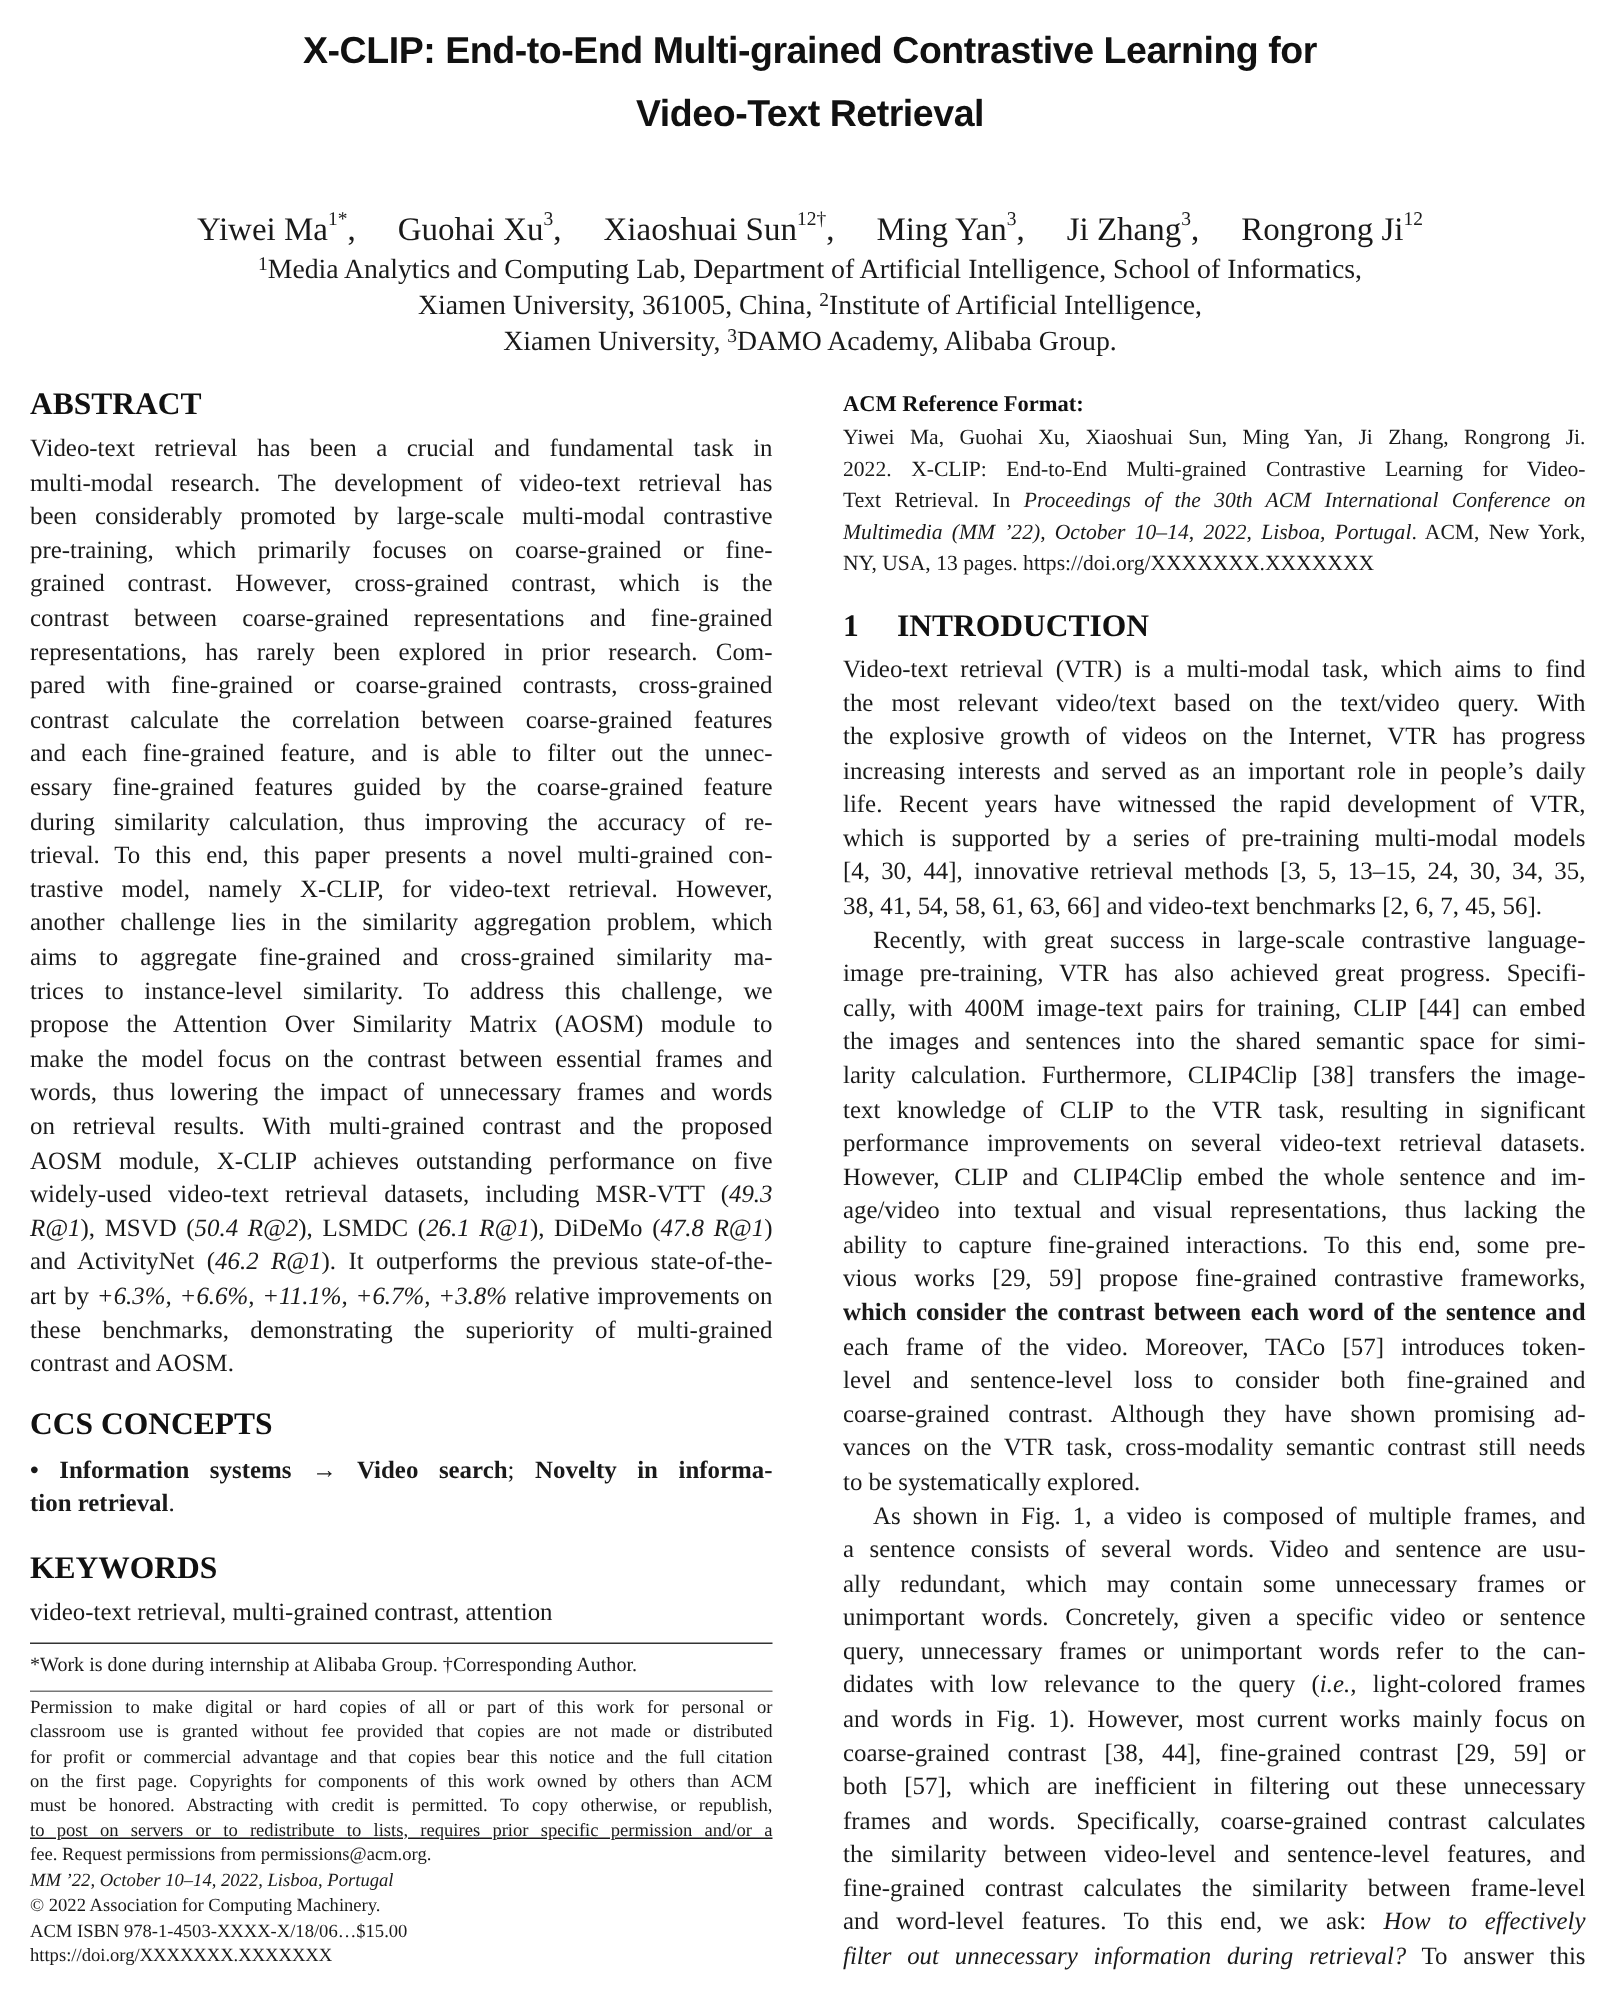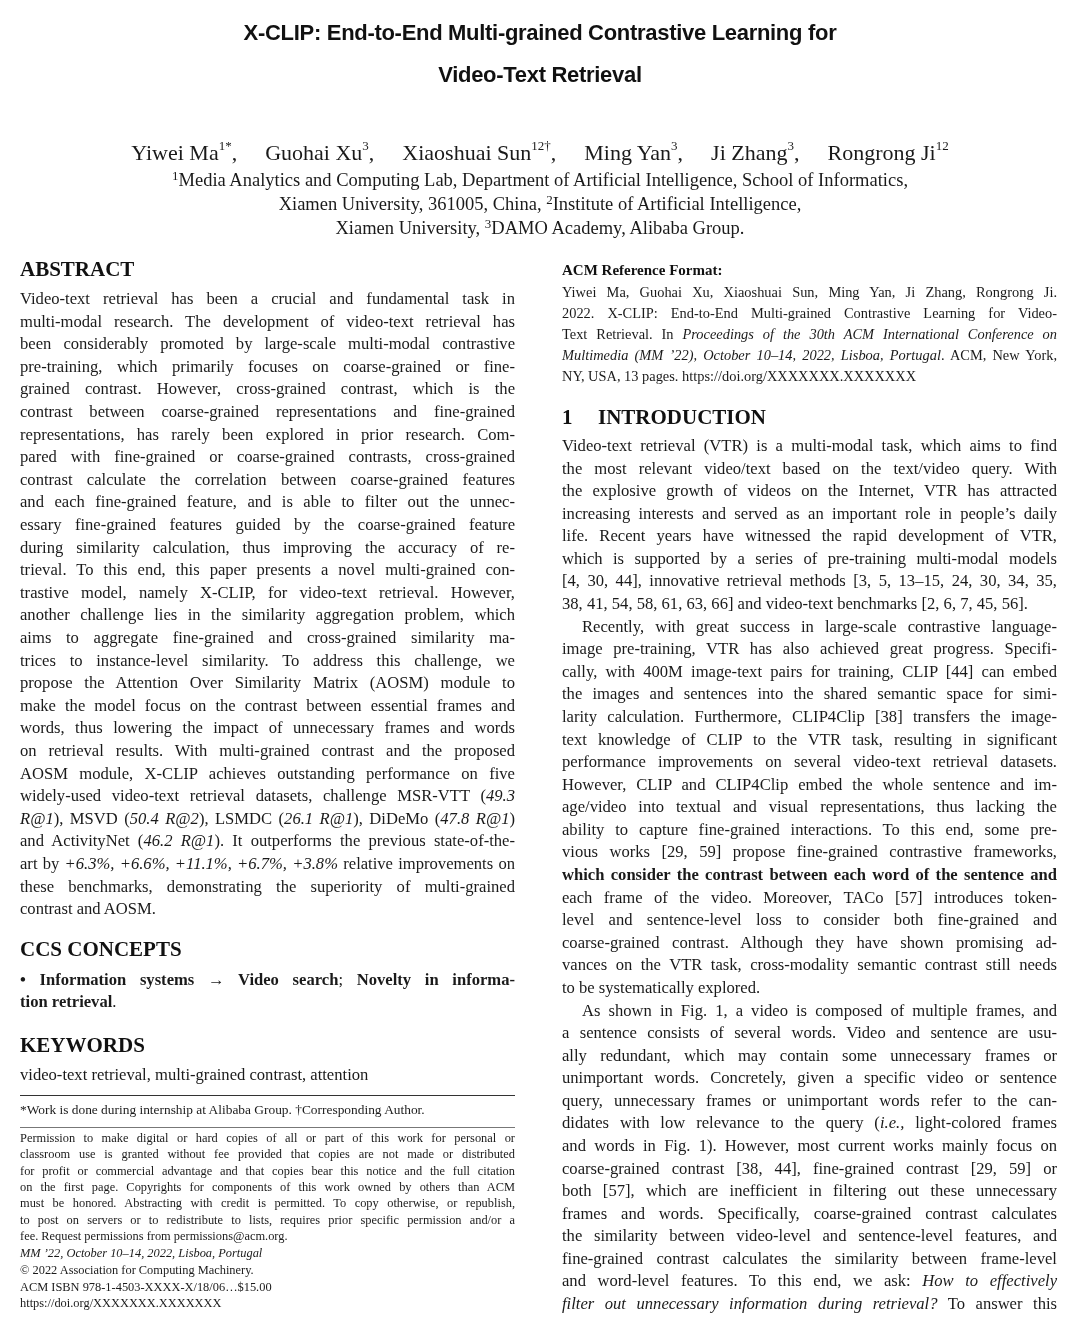--- a/index.html
+++ b/index.html
@@ -1,20 +1,20 @@
 <!DOCTYPE html>
 <html><head>
 <meta charset="utf-8">
 <style>
   html, body { margin:0; padding:0; background:#ffffff; }
   body { width:1080px; height:1334px; position:relative; overflow:hidden; color:#1a1a1a;
          font-family:"Liberation Serif", "DejaVu Serif", serif; }
   .title { position:absolute; left:0; width:1080px; text-align:center;
            font-family:"Liberation Sans", "DejaVu Sans", sans-serif; font-weight:bold;
-           font-size:22px; letter-spacing:-0.3px; color:#111; }
+           font-size:25px; letter-spacing:-0.3px; color:#111; }
   .authors { position:absolute; left:0; width:1080px; top:140px; text-align:center; font-size:22px; color:#1a1a1a; }
   .authors .au { margin:0 14px; white-space:nowrap; }
   .authors sup, .aff sup, .fn sup { font-size:13px; vertical-align:top; position:relative; top:-2px; }
   .aff { position:absolute; left:0; width:1080px; text-align:center; font-size:18.5px; color:#1a1a1a; }
   .col { position:absolute; }
   .colL { left:20px; width:495px; }
   .colR { left:562px; width:495px; }
   .h { position:absolute; font-weight:bold; font-size:21px; color:#111; white-space:nowrap; }
   .h .num { display:inline-block; width:36px; }
   .ln { position:absolute; left:0; width:100%; font-size:16.6px; line-height:22.6px; height:22.6px;
@@ -61,21 +61,21 @@
       <div class="ln" style="top: 559.2px;">trieval. To this end, this paper presents a novel multi-grained con-</div>
       <div class="ln" style="top: 581.8px;">trastive model, namely X-CLIP, for video-text retrieval. However,</div>
       <div class="ln" style="top: 604.4px;">another challenge lies in the similarity aggregation problem, which</div>
       <div class="ln" style="top: 627px;">aims to aggregate fine-grained and cross-grained similarity ma-</div>
       <div class="ln" style="top: 649.6px;">trices to instance-level similarity. To address this challenge, we</div>
       <div class="ln" style="top: 672.2px;">propose the Attention Over Similarity Matrix (AOSM) module to</div>
       <div class="ln" style="top: 694.8px;">make the model focus on the contrast between essential frames and</div>
       <div class="ln" style="top: 717.4px;">words, thus lowering the impact of unnecessary frames and words</div>
       <div class="ln" style="top: 740px;">on retrieval results. With multi-grained contrast and the proposed</div>
       <div class="ln" style="top: 762.6px;">AOSM module, X-CLIP achieves outstanding performance on five</div>
-      <div class="ln" style="top: 785.2px;"><span>widely-used video-text retrieval datasets, challenge MSR-VTT (</span><i>49.3</i></div>
+      <div class="ln" style="top: 785.2px;"><span>widely-used video-text retrieval datasets, including MSR-VTT (</span><i>49.3</i></div>
       <div class="ln" style="top: 807.8px;"><i>R@1</i><span>), MSVD (</span><i>50.4 R@2</i><span>), LSMDC (</span><i>26.1 R@1</i><span>), DiDeMo (</span><i>47.8 R@1</i><span>)</span></div>
       <div class="ln" style="top: 830.4px;"><span>and ActivityNet (</span><i>46.2 R@1</i><span>). It outperforms the previous state-of-the-</span></div>
       <div class="ln" style="top: 853px;"><span>art by </span><i>+6.3%, +6.6%, +11.1%, +6.7%, +3.8%</i><span> relative improvements on</span></div>
       <div class="ln" style="top: 875.6px;">these benchmarks, demonstrating the superiority of multi-grained</div>
       <div class="ln last" style="top: 898.2px;">contrast and AOSM.</div>
     </div>
 
   <div class="h" style="top:937px;">CCS CONCEPTS</div>
   <div class="ln last" style="top:991px; font-weight:bold;"><span>tion retrieval</span><span style="font-weight:normal">.</span></div>
   <div class="ln" style="top:969px; font-weight:bold;"><span>•</span> <span>Information systems</span> <span style="font-weight:normal">→</span> <span>Video search</span><span style="font-weight:normal">;</span> <span>Novelty in informa-</span></div>
@@ -89,41 +89,41 @@
   <div class="sm last" style="top:0; font-size:13.4px;">*Work is done during internship at Alibaba Group. †Corresponding Author.</div>
 </div>
 <div class="rule light" style="top:1127px;"></div>
 
 <div class="col colL" style="top:1130px;" id="permission-block">
     <div class="xs" style="top: 0px;">Permission to make digital or hard copies of all or part of this work for personal or</div>
     <div class="xs" style="top: 16.3px;">classroom use is granted without fee provided that copies are not made or distributed</div>
     <div class="xs" style="top: 32.6px;">for profit or commercial advantage and that copies bear this notice and the full citation</div>
     <div class="xs" style="top: 48.9px;">on the first page. Copyrights for components of this work owned by others than ACM</div>
     <div class="xs" style="top: 65.2px;">must be honored. Abstracting with credit is permitted. To copy otherwise, or republish,</div>
-    <div class="xs" style="top: 81.5px;">to post on servers or to redistribute to lists, requires prior specific permission and/or a</div>
+    <div class="xs" style="top: 81.5px; text-decoration: underline;">to post on servers or to redistribute to lists, requires prior specific permission and/or a</div>
     <div class="xs last" style="top: 97.8px;">fee. Request permissions from permissions@acm.org.</div>
     <div class="xs last" style="top: 115.1px;"><i>MM ’22, October 10–14, 2022, Lisboa, Portugal</i></div>
     <div class="xs last" style="top: 132.4px;">© 2022 Association for Computing Machinery.</div>
     <div class="xs last" style="top: 148.7px;">ACM ISBN 978-1-4503-XXXX-X/18/06…$15.00</div>
     <div class="xs last" style="top: 165px;"><span>https://doi.org/XXXXXXX.XXXXXXX</span></div>
   </div>
 
 <div class="col colR" style="top:0; height:1193px;">
   <div class="h" style="top:262px; font-size:15px;">ACM Reference Format:</div>
   <div class="sm" style="top:282px;">Yiwei Ma, Guohai Xu, Xiaoshuai Sun, Ming Yan, Ji Zhang, Rongrong Ji.</div>
   <div class="sm" style="top:303px;">2022. X-CLIP: End-to-End Multi-grained Contrastive Learning for Video-</div>
   <div class="sm" style="top:324px;"><span>Text Retrieval. In </span><i>Proceedings of the 30th ACM International Conference on</i></div>
   <div class="sm" style="top:345px;"><i>Multimedia (MM ’22), October 10–14, 2022, Lisboa, Portugal</i><span>. ACM, New York,</span></div>
   <div class="sm last" style="top:366px;"><span>NY, USA, 13 pages. https://doi.org/XXXXXXX.XXXXXXX</span></div>
 
   <div class="h" style="top:405px;"><span class="num">1</span><span>INTRODUCTION</span></div>
   <div id="intro-body">
       <div class="ln" style="top: 435px;">Video-text retrieval (VTR) is a multi-modal task, which aims to find</div>
       <div class="ln" style="top: 457.58px;">the most relevant video/text based on the text/video query. With</div>
-      <div class="ln" style="top: 480.16px;">the explosive growth of videos on the Internet, VTR has attracted</div>
+      <div class="ln" style="top: 480.16px;">the explosive growth of videos on the Internet, VTR has progress</div>
       <div class="ln" style="top: 502.74px;">increasing interests and served as an important role in people’s daily</div>
       <div class="ln" style="top: 525.32px;">life. Recent years have witnessed the rapid development of VTR,</div>
       <div class="ln" style="top: 547.9px;">which is supported by a series of pre-training multi-modal models</div>
       <div class="ln" style="top: 570.48px;">[4, 30, 44], innovative retrieval methods [3, 5, 13–15, 24, 30, 34, 35,</div>
       <div class="ln last" style="top: 593.06px;">38, 41, 54, 58, 61, 63, 66] and video-text benchmarks [2, 6, 7, 45, 56].</div>
       <div class="ln ind" style="top: 615.64px;">Recently, with great success in large-scale contrastive language-</div>
       <div class="ln" style="top: 638.22px;">image pre-training, VTR has also achieved great progress. Specifi-</div>
       <div class="ln" style="top: 660.8px;">cally, with 400M image-text pairs for training, CLIP [44] can embed</div>
       <div class="ln" style="top: 683.38px;">the images and sentences into the shared semantic space for simi-</div>
       <div class="ln" style="top: 705.96px;">larity calculation. Furthermore, CLIP4Clip [38] transfers the image-</div>

